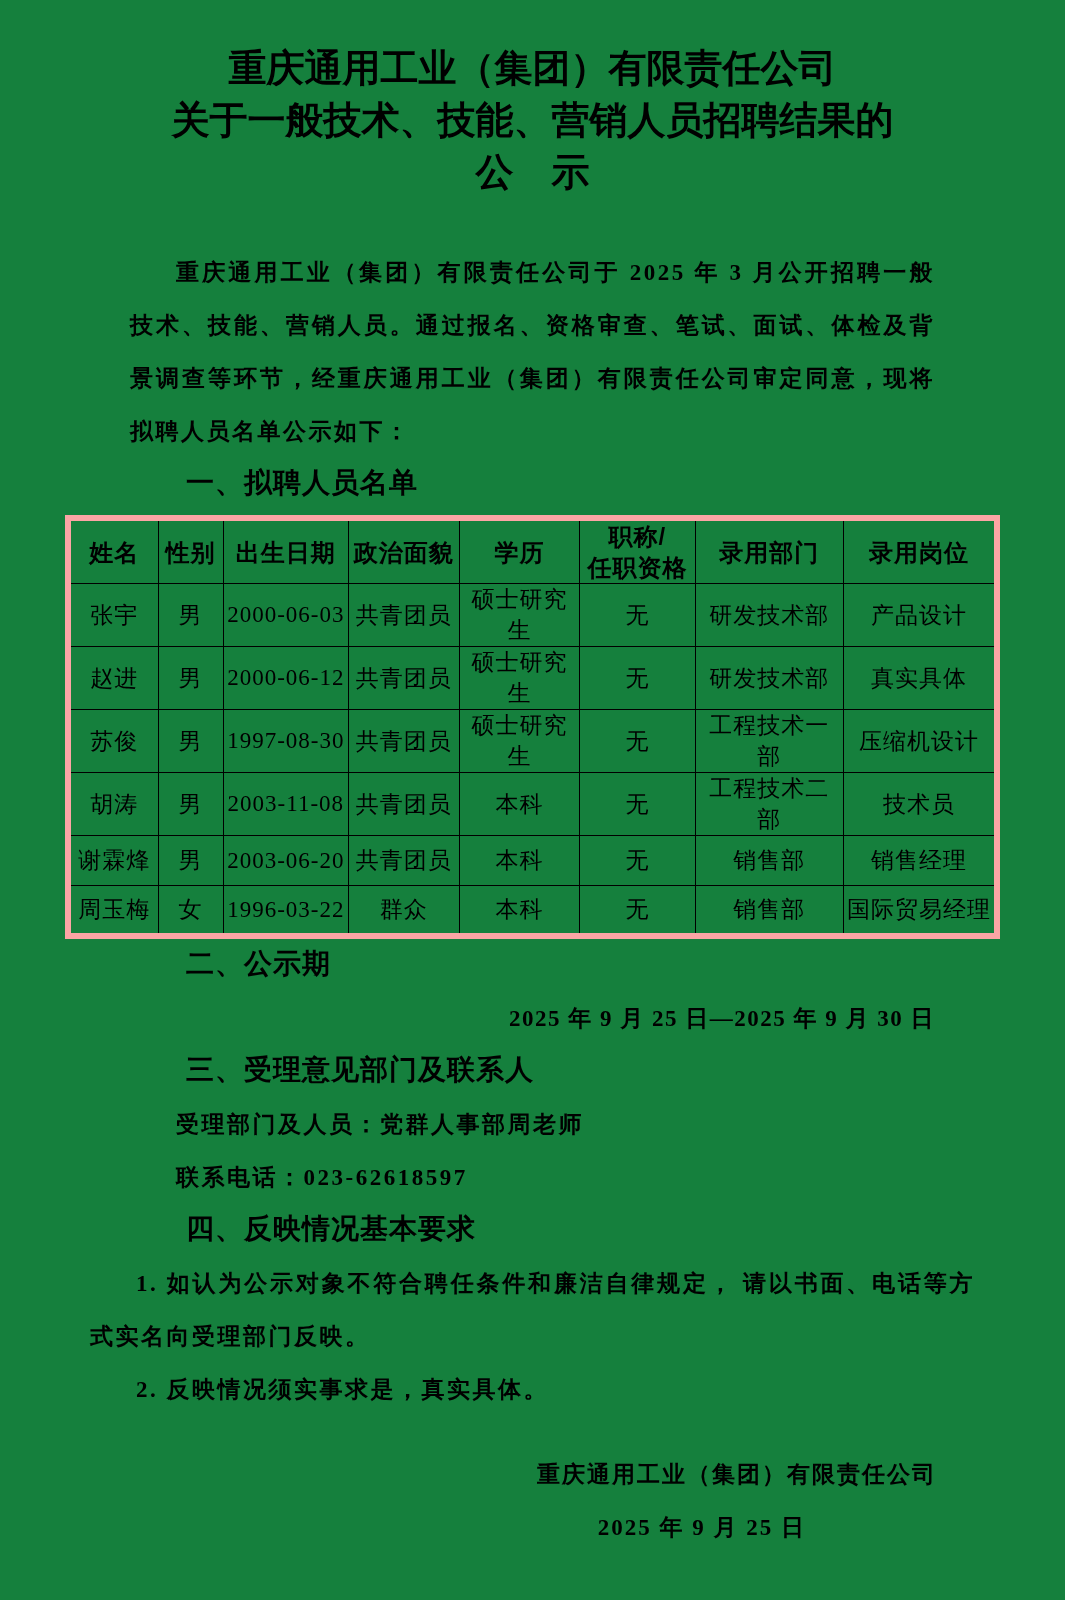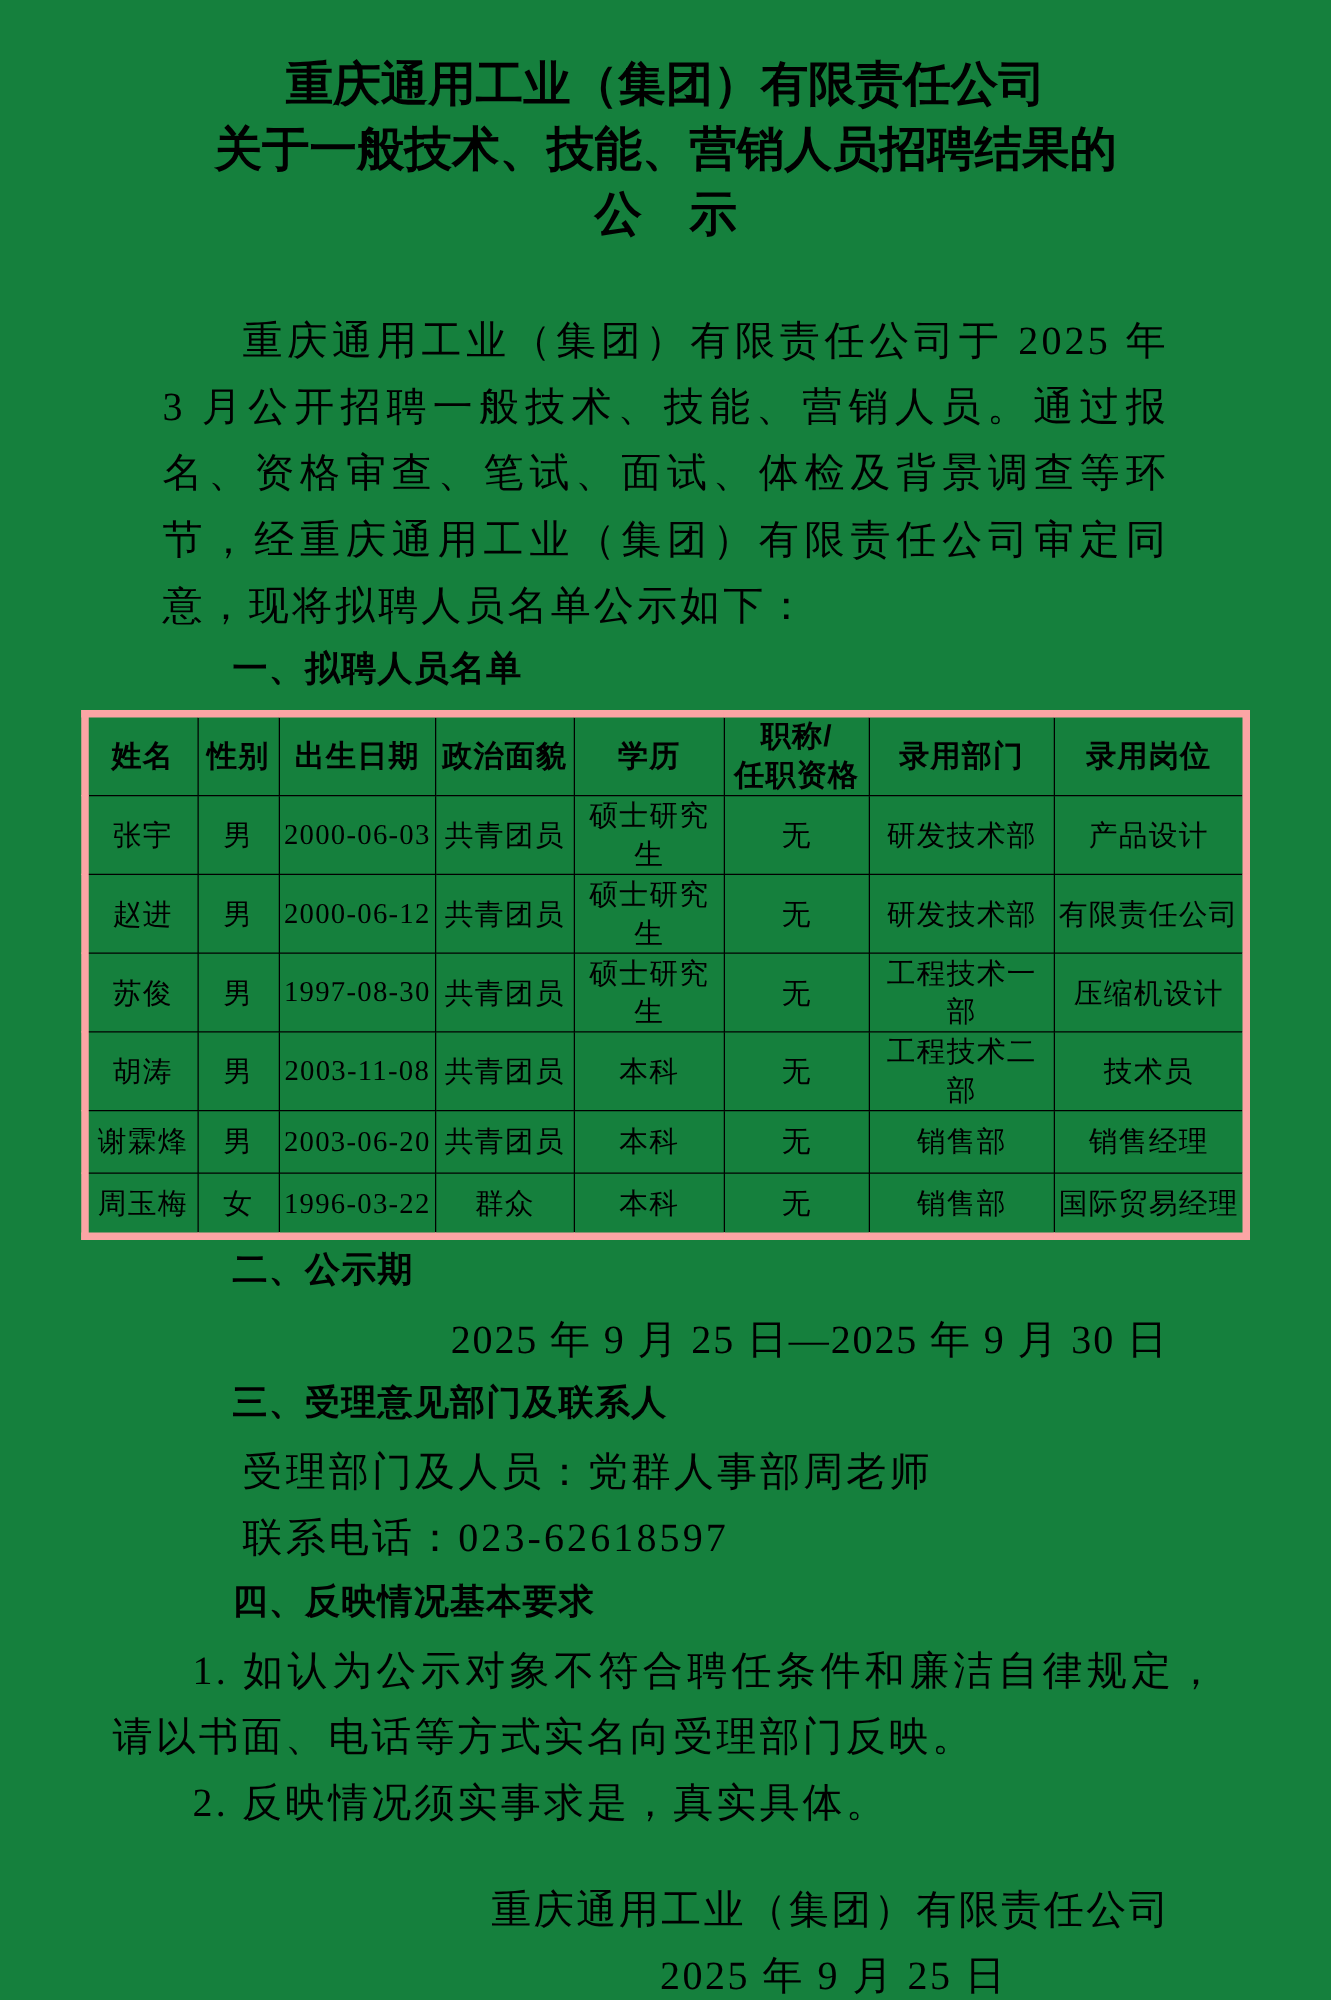--- a/index.html
+++ b/index.html
@@ -10,21 +10,21 @@
     padding-top:42px; overflow:hidden;
     font-family:"Liberation Serif","DejaVu Serif",serif;
   }
   .title-block {
     text-align:center;
     font-weight:bold;
     font-size:38px;
     line-height:52px;
     font-family:"Liberation Serif","DejaVu Serif",serif;
   }
-  .flow { font-size:32px; line-height:53px; }
+  .flow { font-size:23px; line-height:53px;font-weight:bold; }
   .intro {
     margin:48px 130px 0 130px;
     text-align:justify;
     text-indent:2em;
     letter-spacing:2.5px;
   }
   .sec-heading {
     margin:0 130px;
     text-indent:2em;
     font-family:Liberation Mono, monospace;
@@ -115,21 +115,21 @@
           <td>产品设计</td>
         </tr>
         <tr>
           <td>赵进</td>
           <td>男</td>
           <td>2000-06-12</td>
           <td>共青团员</td>
           <td>硕士研究生</td>
           <td>无</td>
           <td>研发技术部</td>
-          <td>有限责任公司</td>
+          <td>真实具体</td>
         </tr>
         <tr>
           <td>苏俊</td>
           <td>男</td>
           <td>1997-08-30</td>
           <td>共青团员</td>
           <td>硕士研究生</td>
           <td>无</td>
           <td>工程技术一部</td>
           <td>压缩机设计</td>

